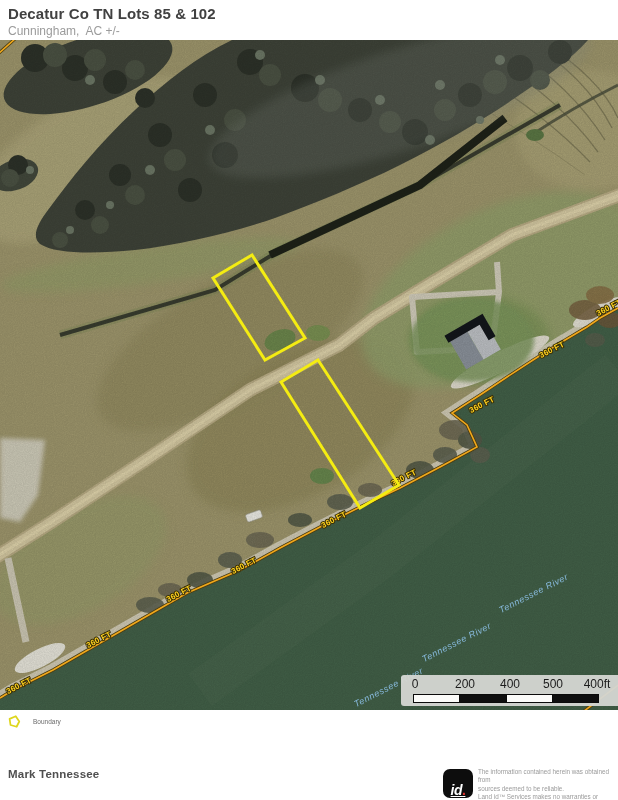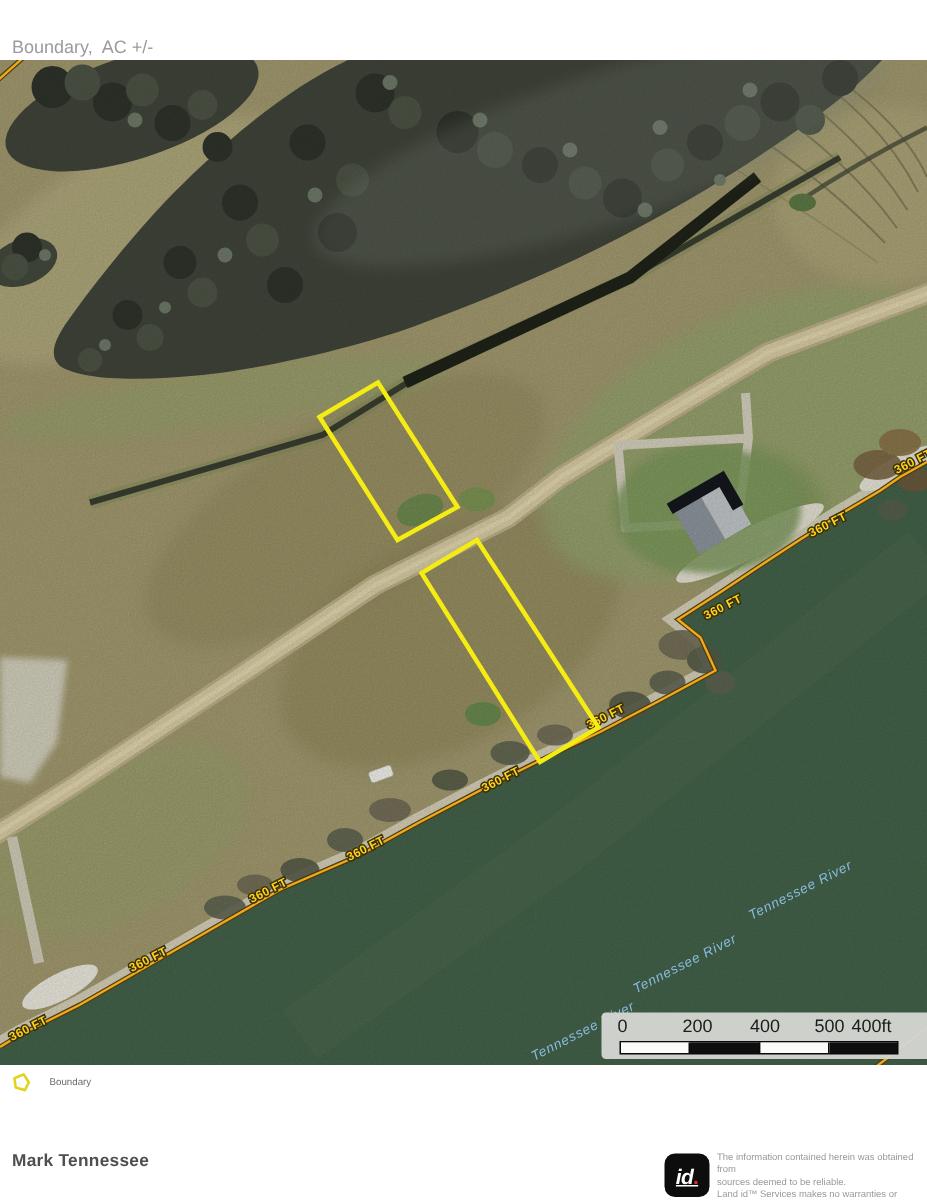--- a/index.html
+++ b/index.html
@@ -25,34 +25,35 @@
   .seg.b{background:#0e0e0e;border-right:1px solid #0a0a0a;}
   .seg:last-child{border-right:none;}
 
   
   .legend{position:absolute;left:7px;top:712px;height:18px;display:flex;align-items:center;}
   .legend .lbl{font-size:6.5px;color:#6b6b6b;margin-left:12px;}
 
   
   .author{position:absolute;left:8px;top:768px;font-size:11.5px;font-weight:700;color:#4f4f4f;letter-spacing:.2px;}
   .idlogo{position:absolute;left:443px;top:769px;width:30px;height:29px;background:#0d0d0d;border-radius:7px;
-          color:#fff;font-weight:800;font-style:italic;font-size:14px;display:flex;align-items:center;justify-content:center;letter-spacing:-.5px;text-decoration:underline;}
+          color:#fff;font-weight:800;font-style:italic;font-size:14px;display:flex;align-items:flex-end;justify-content:center;letter-spacing:-.5px;text-decoration:underline;}
   .idlogo .dot{color:#e0302a;font-style:normal;}
   .disclaimer{position:absolute;left:478px;top:768px;width:140px;font-size:6.3px;line-height:1.32;color:#9a9a9a;}
 
   
   .ft-label{font-size:8px;font-weight:700;fill:#ffd21e;stroke:#3a3008;stroke-width:2px;paint-order:stroke;letter-spacing:.3px;}
   .river-label{font-size:9px;font-style:italic;fill:#8cc0e6;letter-spacing:.6px;opacity:.95;}
 </style>
 </head>
 <body>
 
 <div class="page">
 
-  <div class="hdr-sub">Boundary,  AC +/-</div>
+  <div class="hdr-title">Decatur Co TN Lots 85 &amp; 102</div>
+  <div class="hdr-sub">Cunningham,  AC +/-</div>
 
   <div class="map">
     <svg width="618" height="670" viewBox="0 0 618 670">
       <defs>
         <filter id="soft" x="-40%" y="-40%" width="180%" height="180%">
             <feGaussianBlur stdDeviation="5"></feGaussianBlur>
           </filter>
         <filter id="soft2" x="-40%" y="-40%" width="180%" height="180%">
             <feGaussianBlur stdDeviation="2"></feGaussianBlur>
           </filter>
@@ -243,21 +244,21 @@
         <polygon points="213,238 252,215 305,298 265,320" stroke="#f4ec12"></polygon>
         <polygon points="281,342 318,320 399,445 360,468" stroke="#f4ec12"></polygon>
       </g>
     </svg>
 
     <div class="scalebar">
       <span class="tick" style="left:14px">0</span>
       <span class="tick" style="left:64px">200</span>
       <span class="tick" style="left:109px">400</span>
       <span class="tick" style="left:152px">500</span>
-      <span class="tick" style="left:180px">400ft</span>
+      <span class="tick" style="left:196px">400ft</span>
       <div class="sb-bar">
         <div class="seg w"></div>
         <div class="seg b"></div>
         <div class="seg w"></div>
         <div class="seg b"></div>
       </div>
     </div>
   </div>
 
   <div class="legend">

